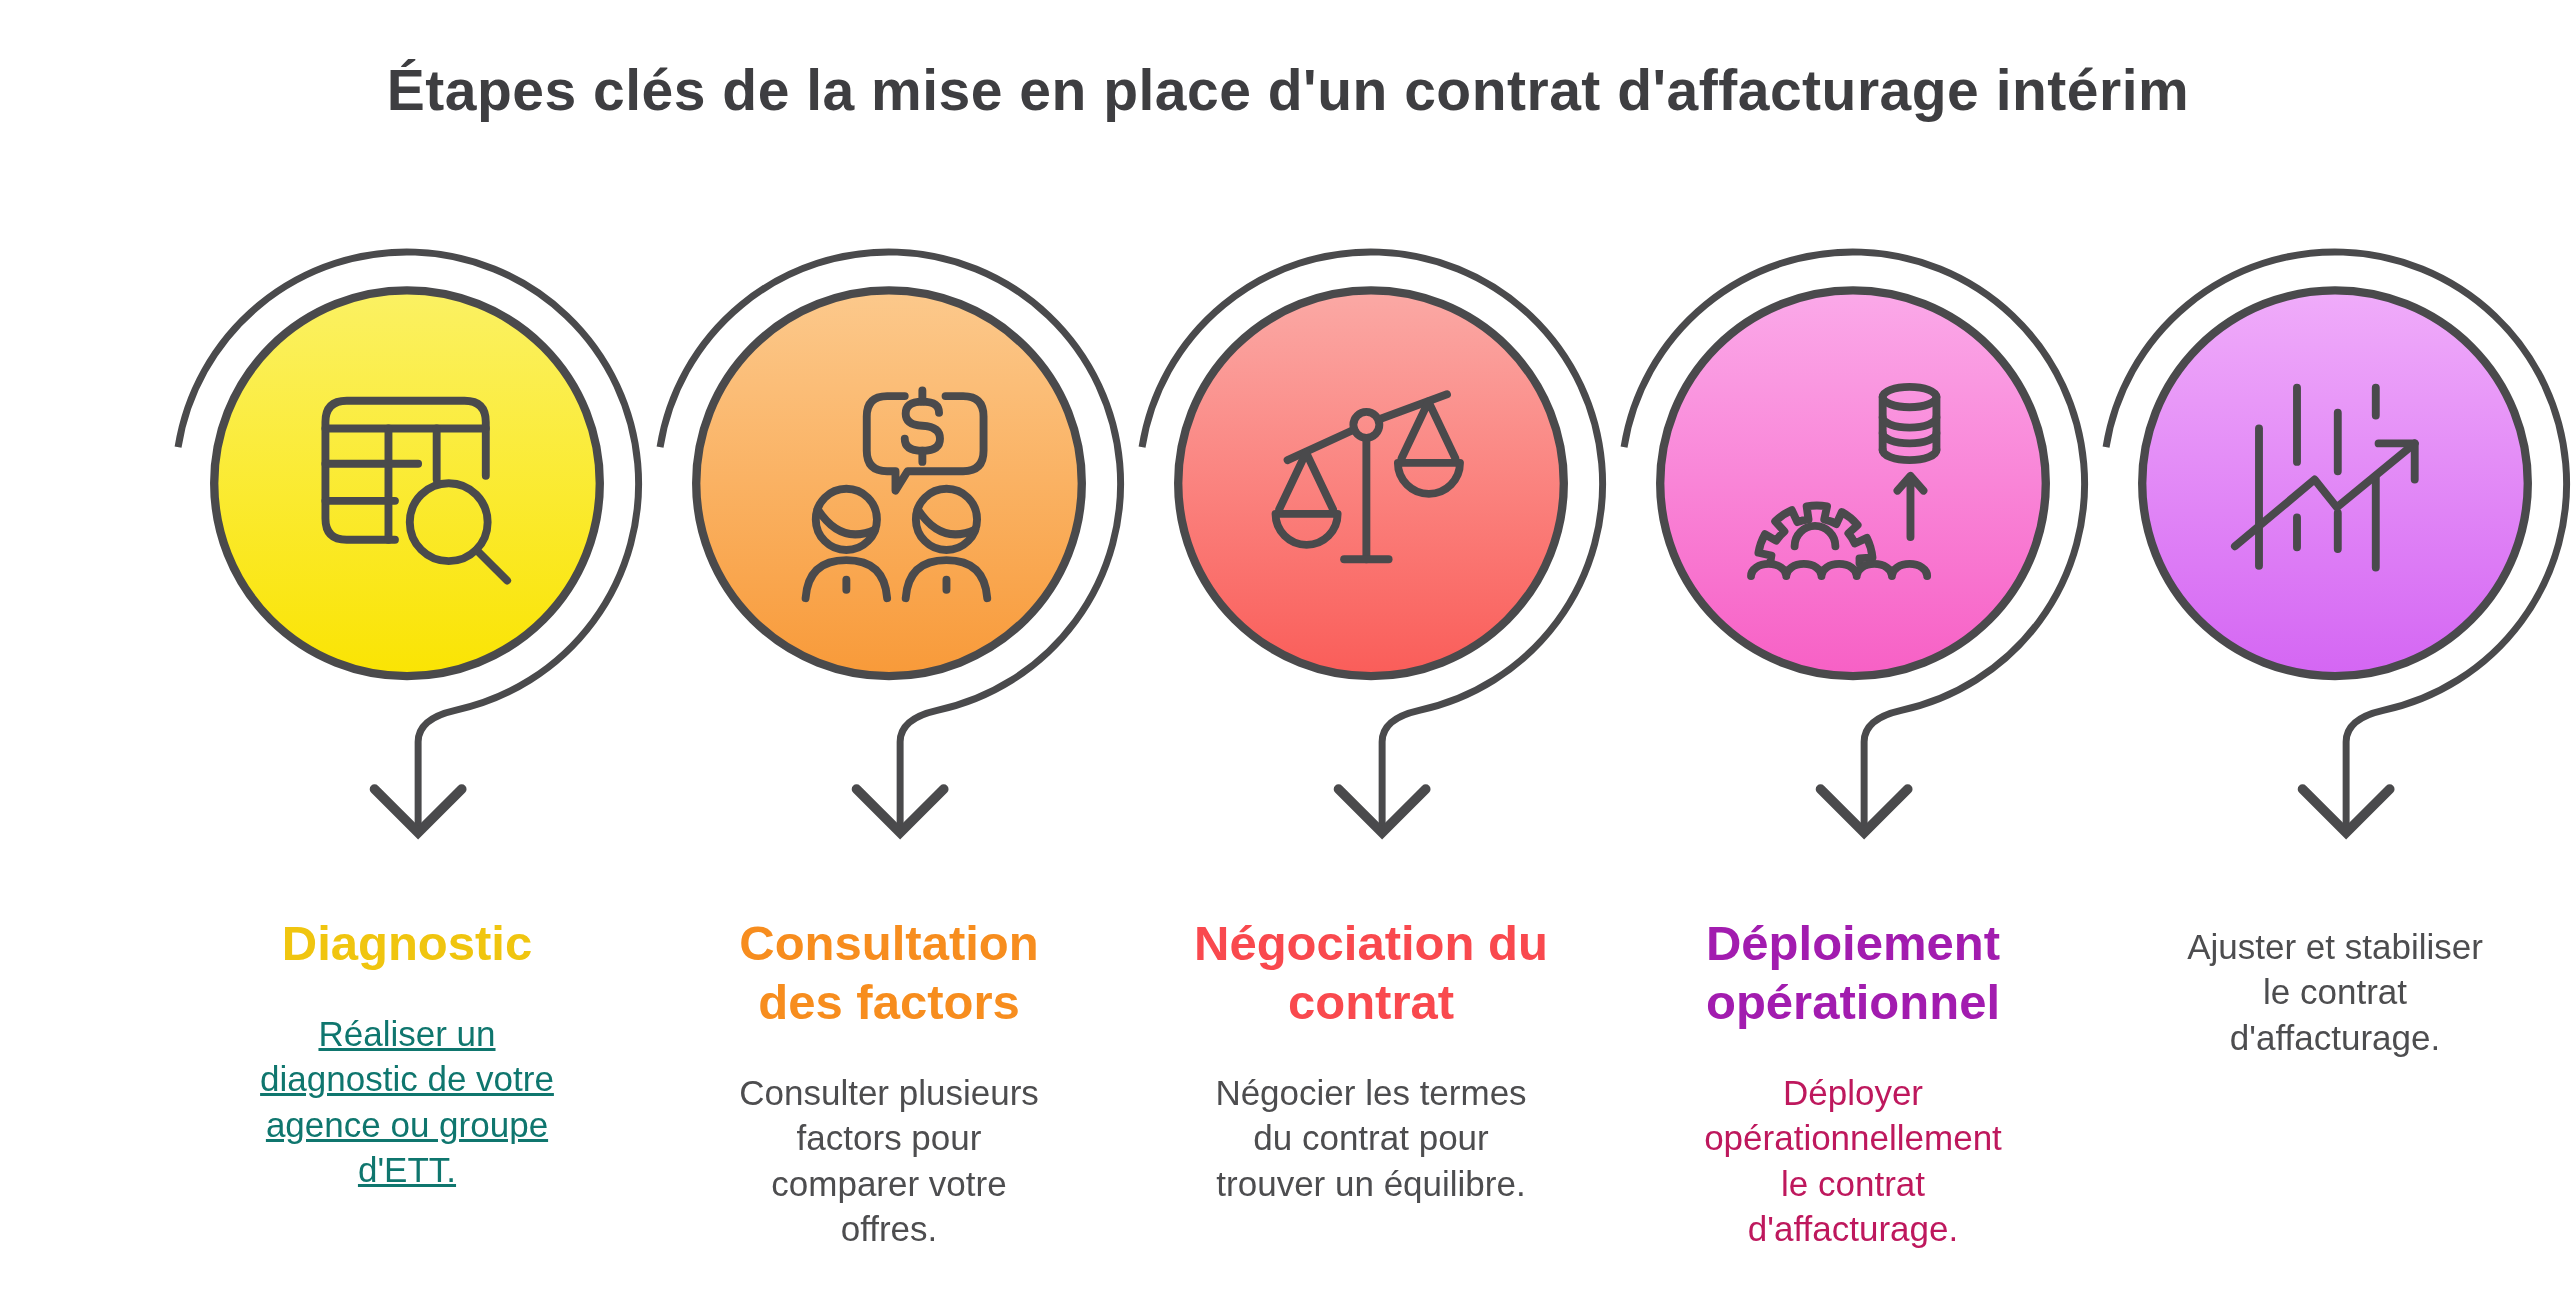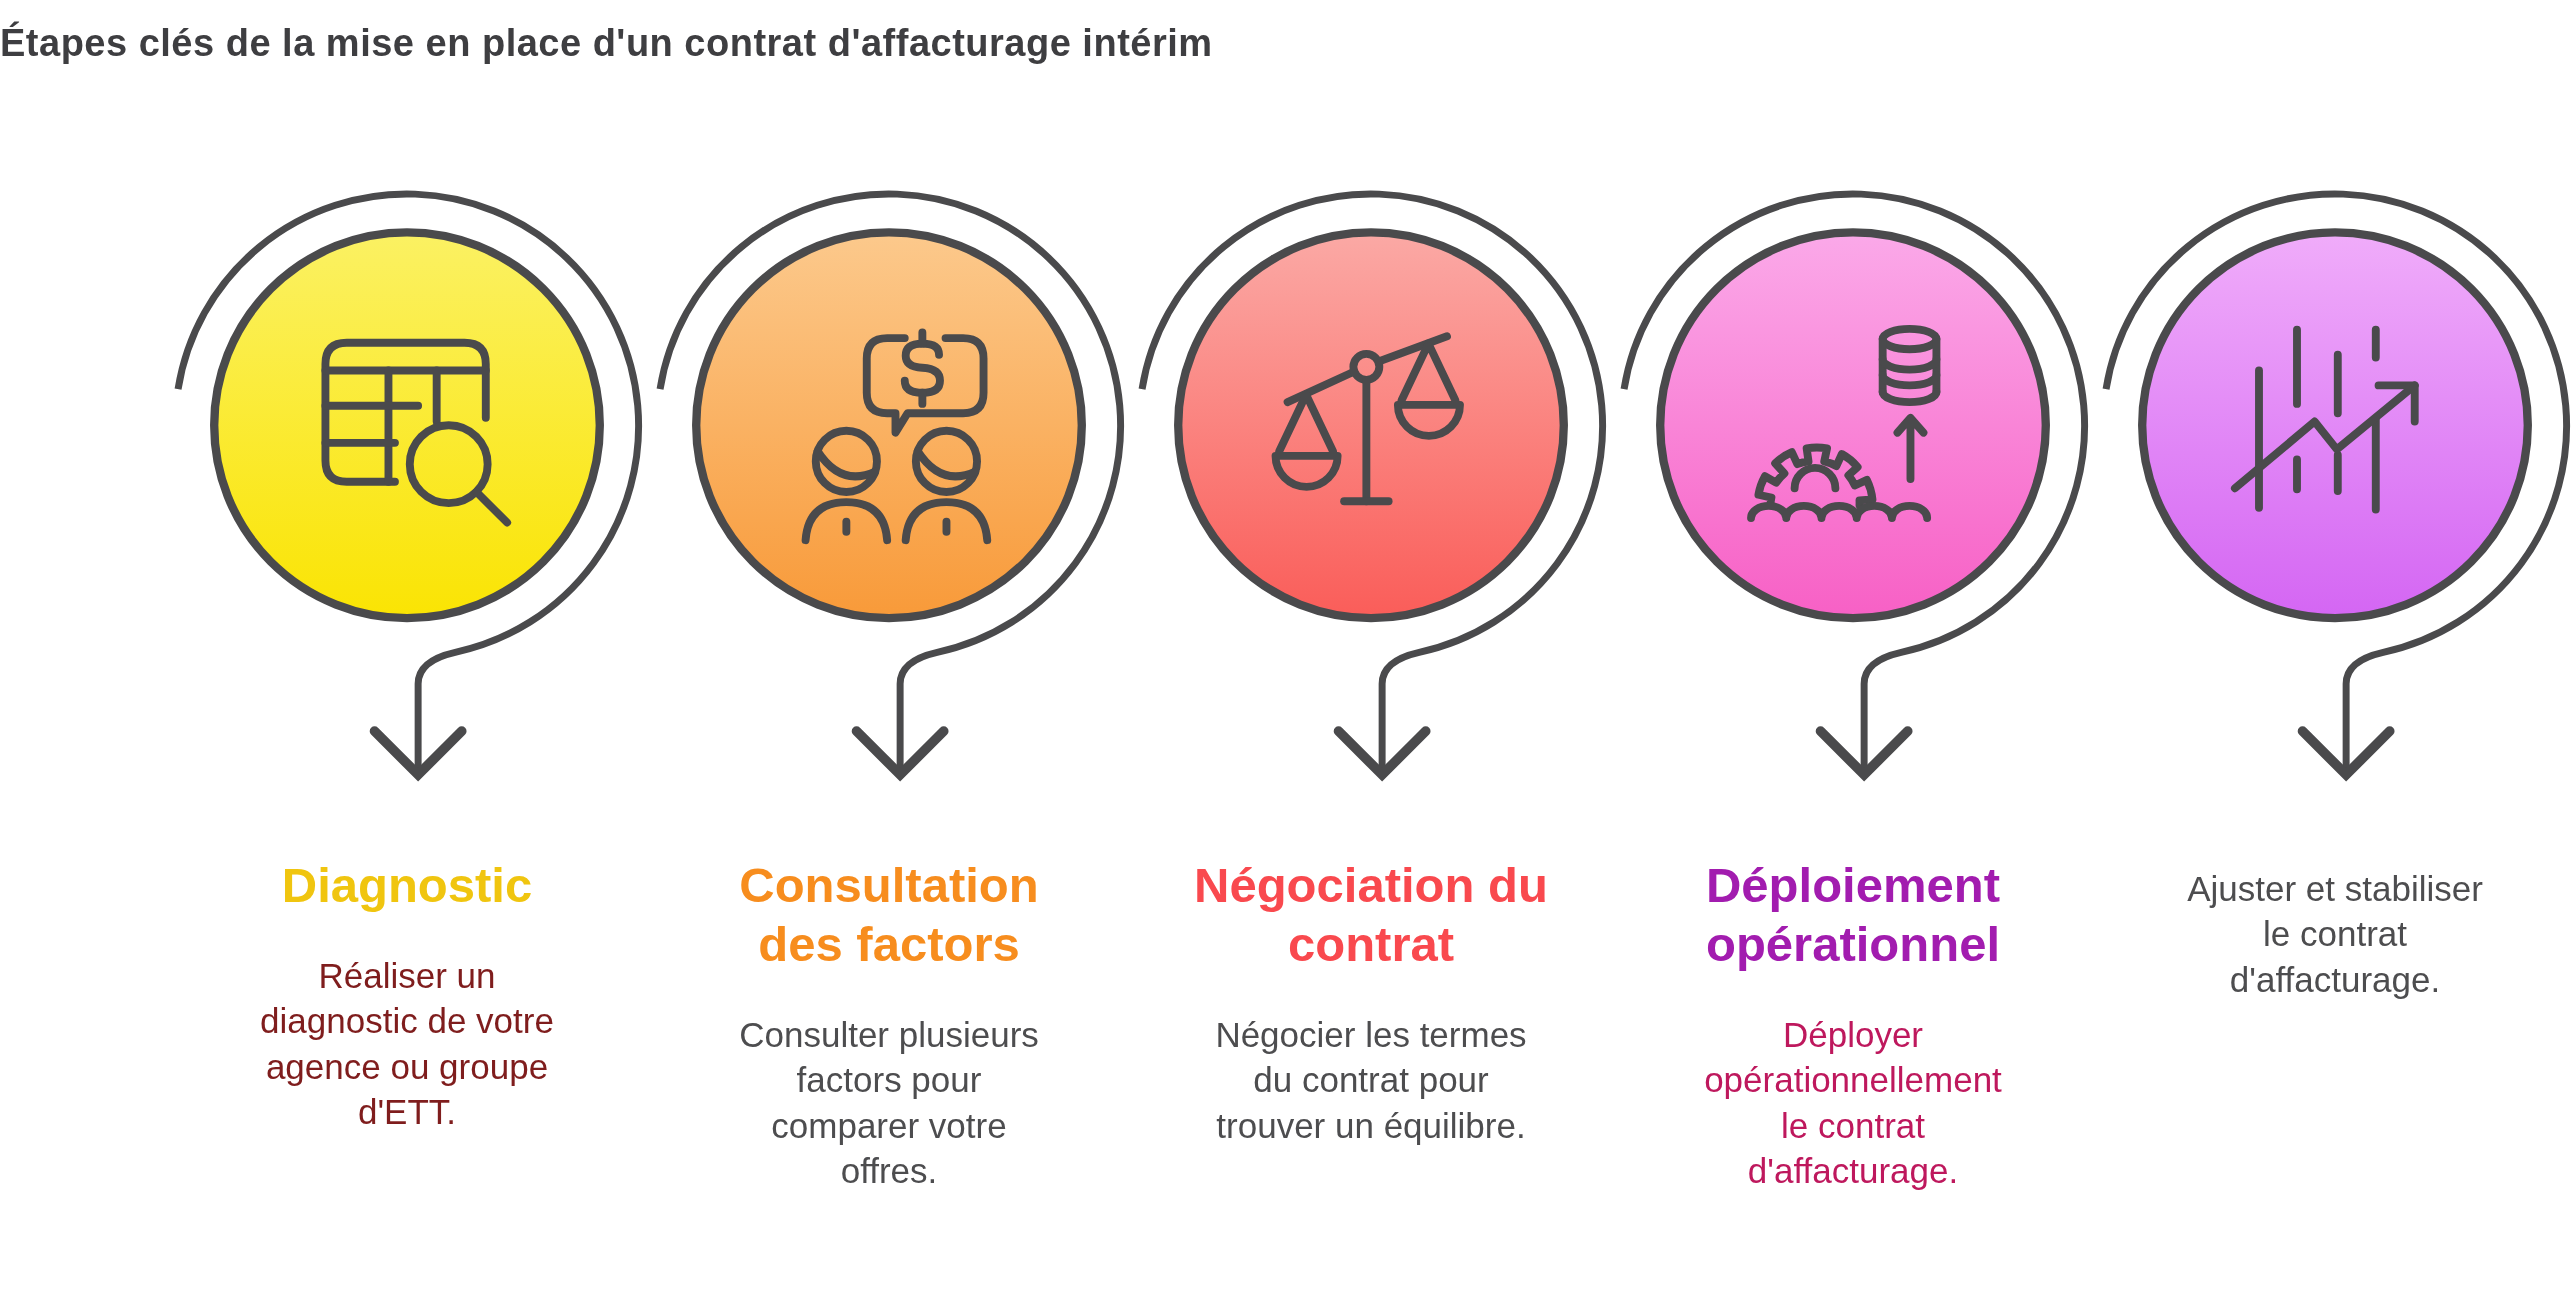--- a/index.html
+++ b/index.html
@@ -1,18 +1,18 @@
 <!DOCTYPE html>
 <html style="font-size:15px"><head>
 <meta charset="utf-8">
 <style>
   * { margin:0; padding:0; box-sizing:border-box; }
   body { background:#ffffff; font-family:"Liberation Sans", sans-serif; }
   .canvas { position:relative; width:2576px; height:1314px; background:#ffffff; overflow:hidden; }
-  .title { margin-top:22px; text-align:left; font-size:38px; font-weight:bold; letter-spacing:0.5px; }
+  .title { margin-top:57px; text-align:center; font-size:57px; font-weight:bold; letter-spacing:0.5px; }
   .steps-row { display:flex; justify-content:flex-end; margin-top:21px; }
   .step { width:482px; text-align:center; }
   .step svg { display:block; width:482px; height:auto; }
   .ring, .arrowhead { fill:none; stroke:#4A4A4C; }
   .ring { stroke-width:7.5; }
   .arrowhead { stroke-width:10.5; stroke-linecap:round; stroke-linejoin:miter; }
   .disc { stroke:#4A4A4C; stroke-width:9; }
   .icon path, .icon circle, .icon ellipse { fill:none; stroke:#4A4A4C; stroke-width:8.5; stroke-linecap:round; stroke-linejoin:round; }
   .heading { margin-top:28.5px; font-size:49px; line-height:1.2; font-weight:bold; white-space:pre-line; }
   .desc { margin:38px auto 0; max-width:411px; font-size:35px; line-height:1.3; white-space:pre-line; }
@@ -42,21 +42,21 @@
           <path d="M 172 307 H 345"></path>
           <path d="M 240 307 V 427"></path>
           <path d="M 172 345 H 272"></path>
           <path d="M 172 385 H 247"></path>
           <path d="M 292 307 V 362"></path>
           <circle cx="305" cy="408" r="42"></circle>
           <path d="M 335 438 L 368 471"></path>
         </g>
       </svg>
       <div class="heading" style="color: rgb(240, 197, 15);">Diagnostic</div>
-      <div class="desc" style="color: #7f1d1d;">Réaliser un
+      <div class="desc" style="color: #0f766e; text-decoration: underline;">Réaliser un
 diagnostic de votre
 agence ou groupe
 d'ETT.</div>
     </div>
 
     <div class="step">
       <svg viewBox="0 0 520 800">
         <defs>
           <linearGradient id="grad1" x1="0" y1="0" x2="0" y2="1">
             <stop offset="0" stop-color="#FCC98C"></stop>

